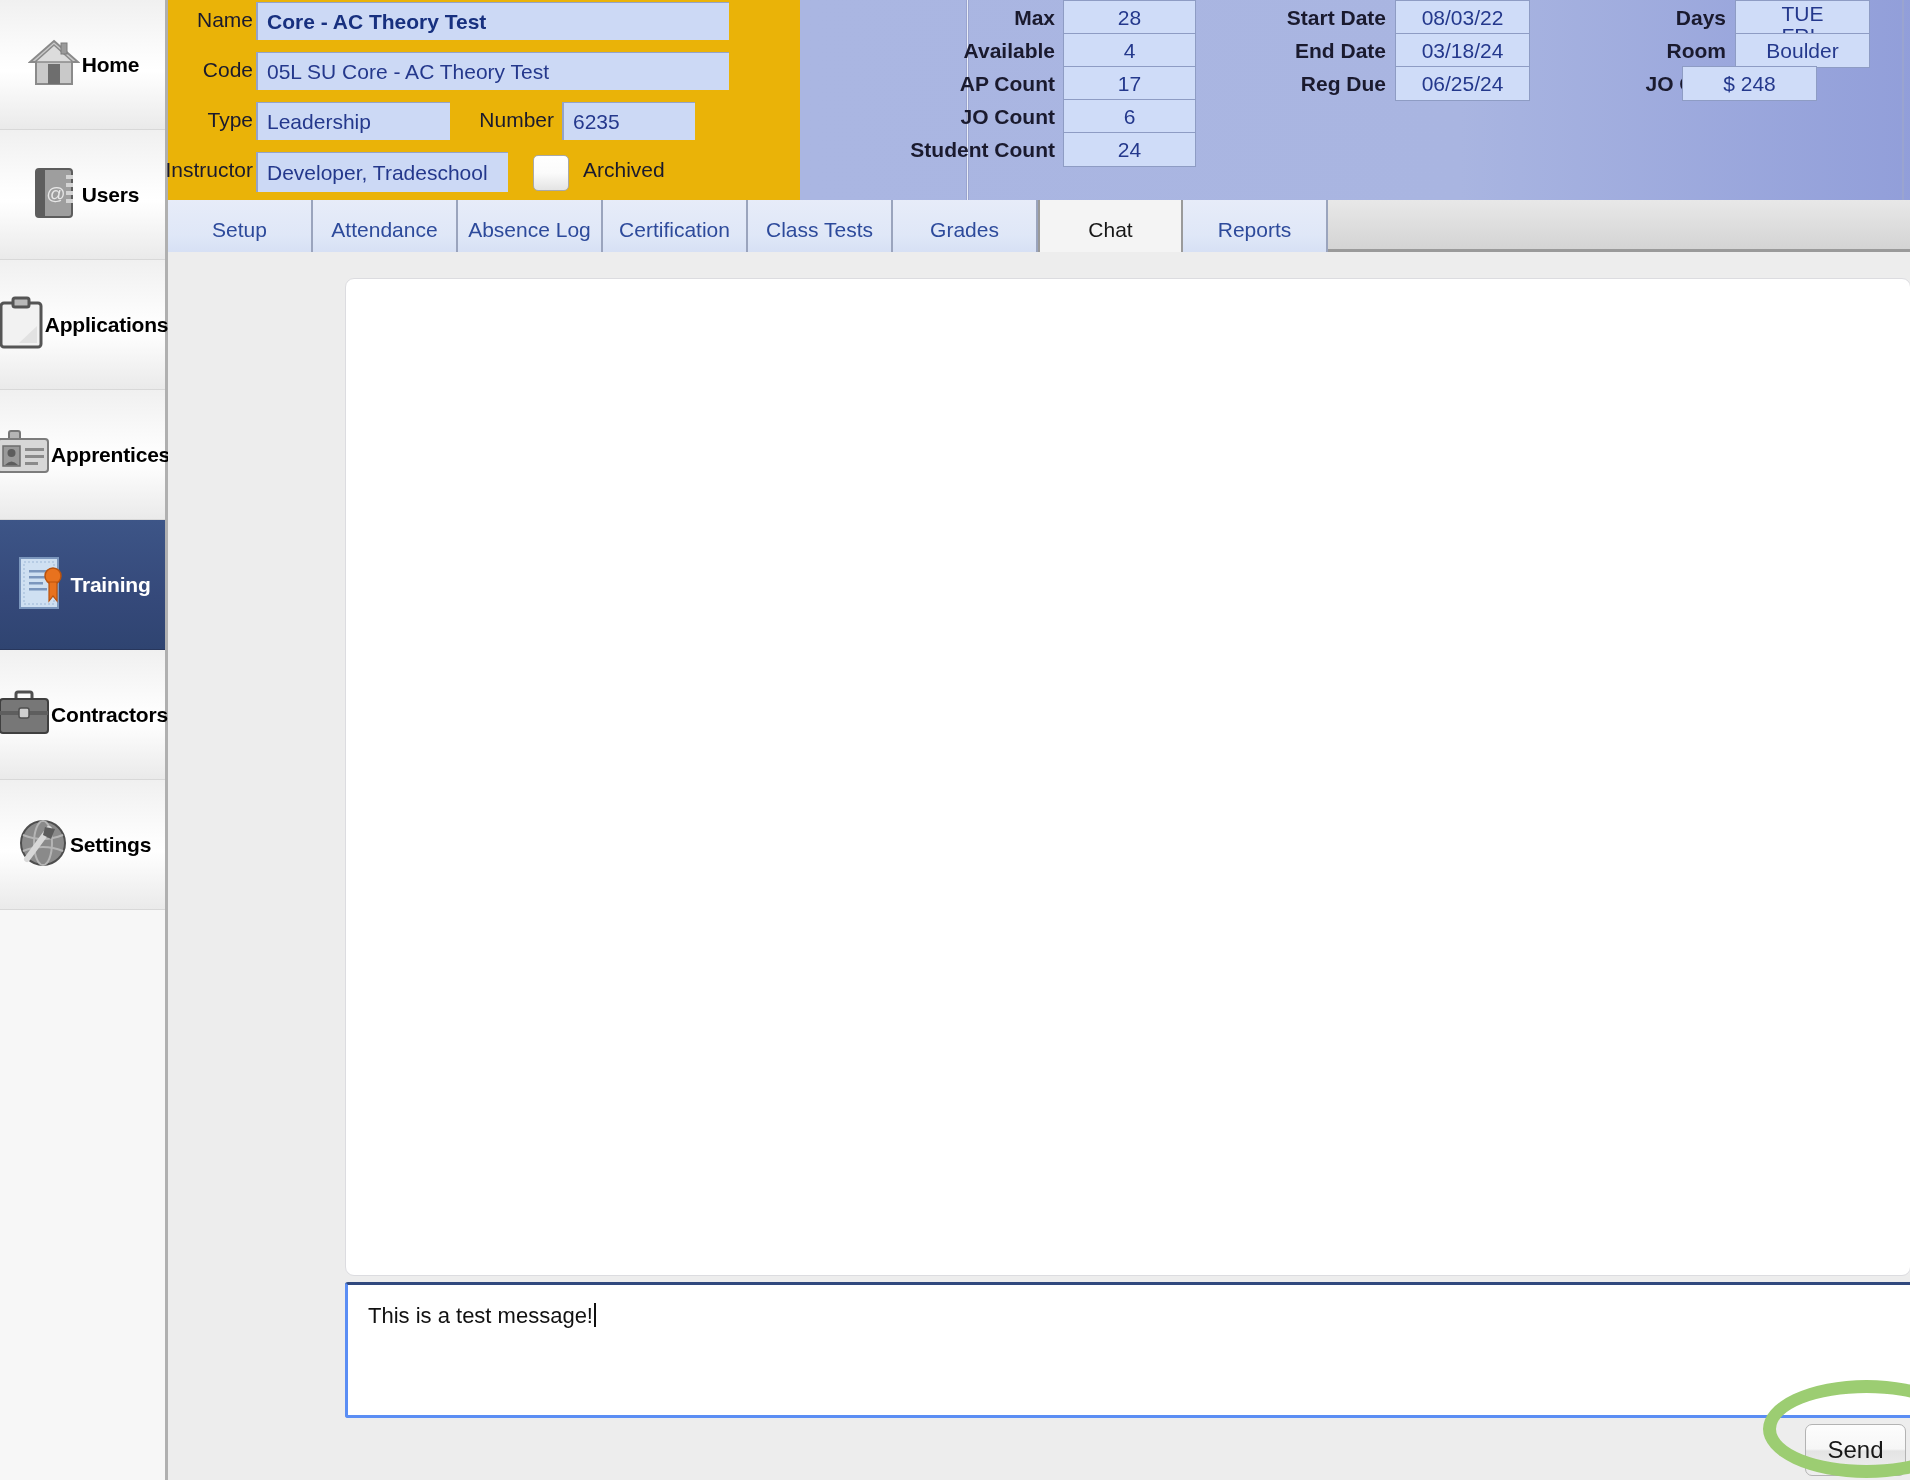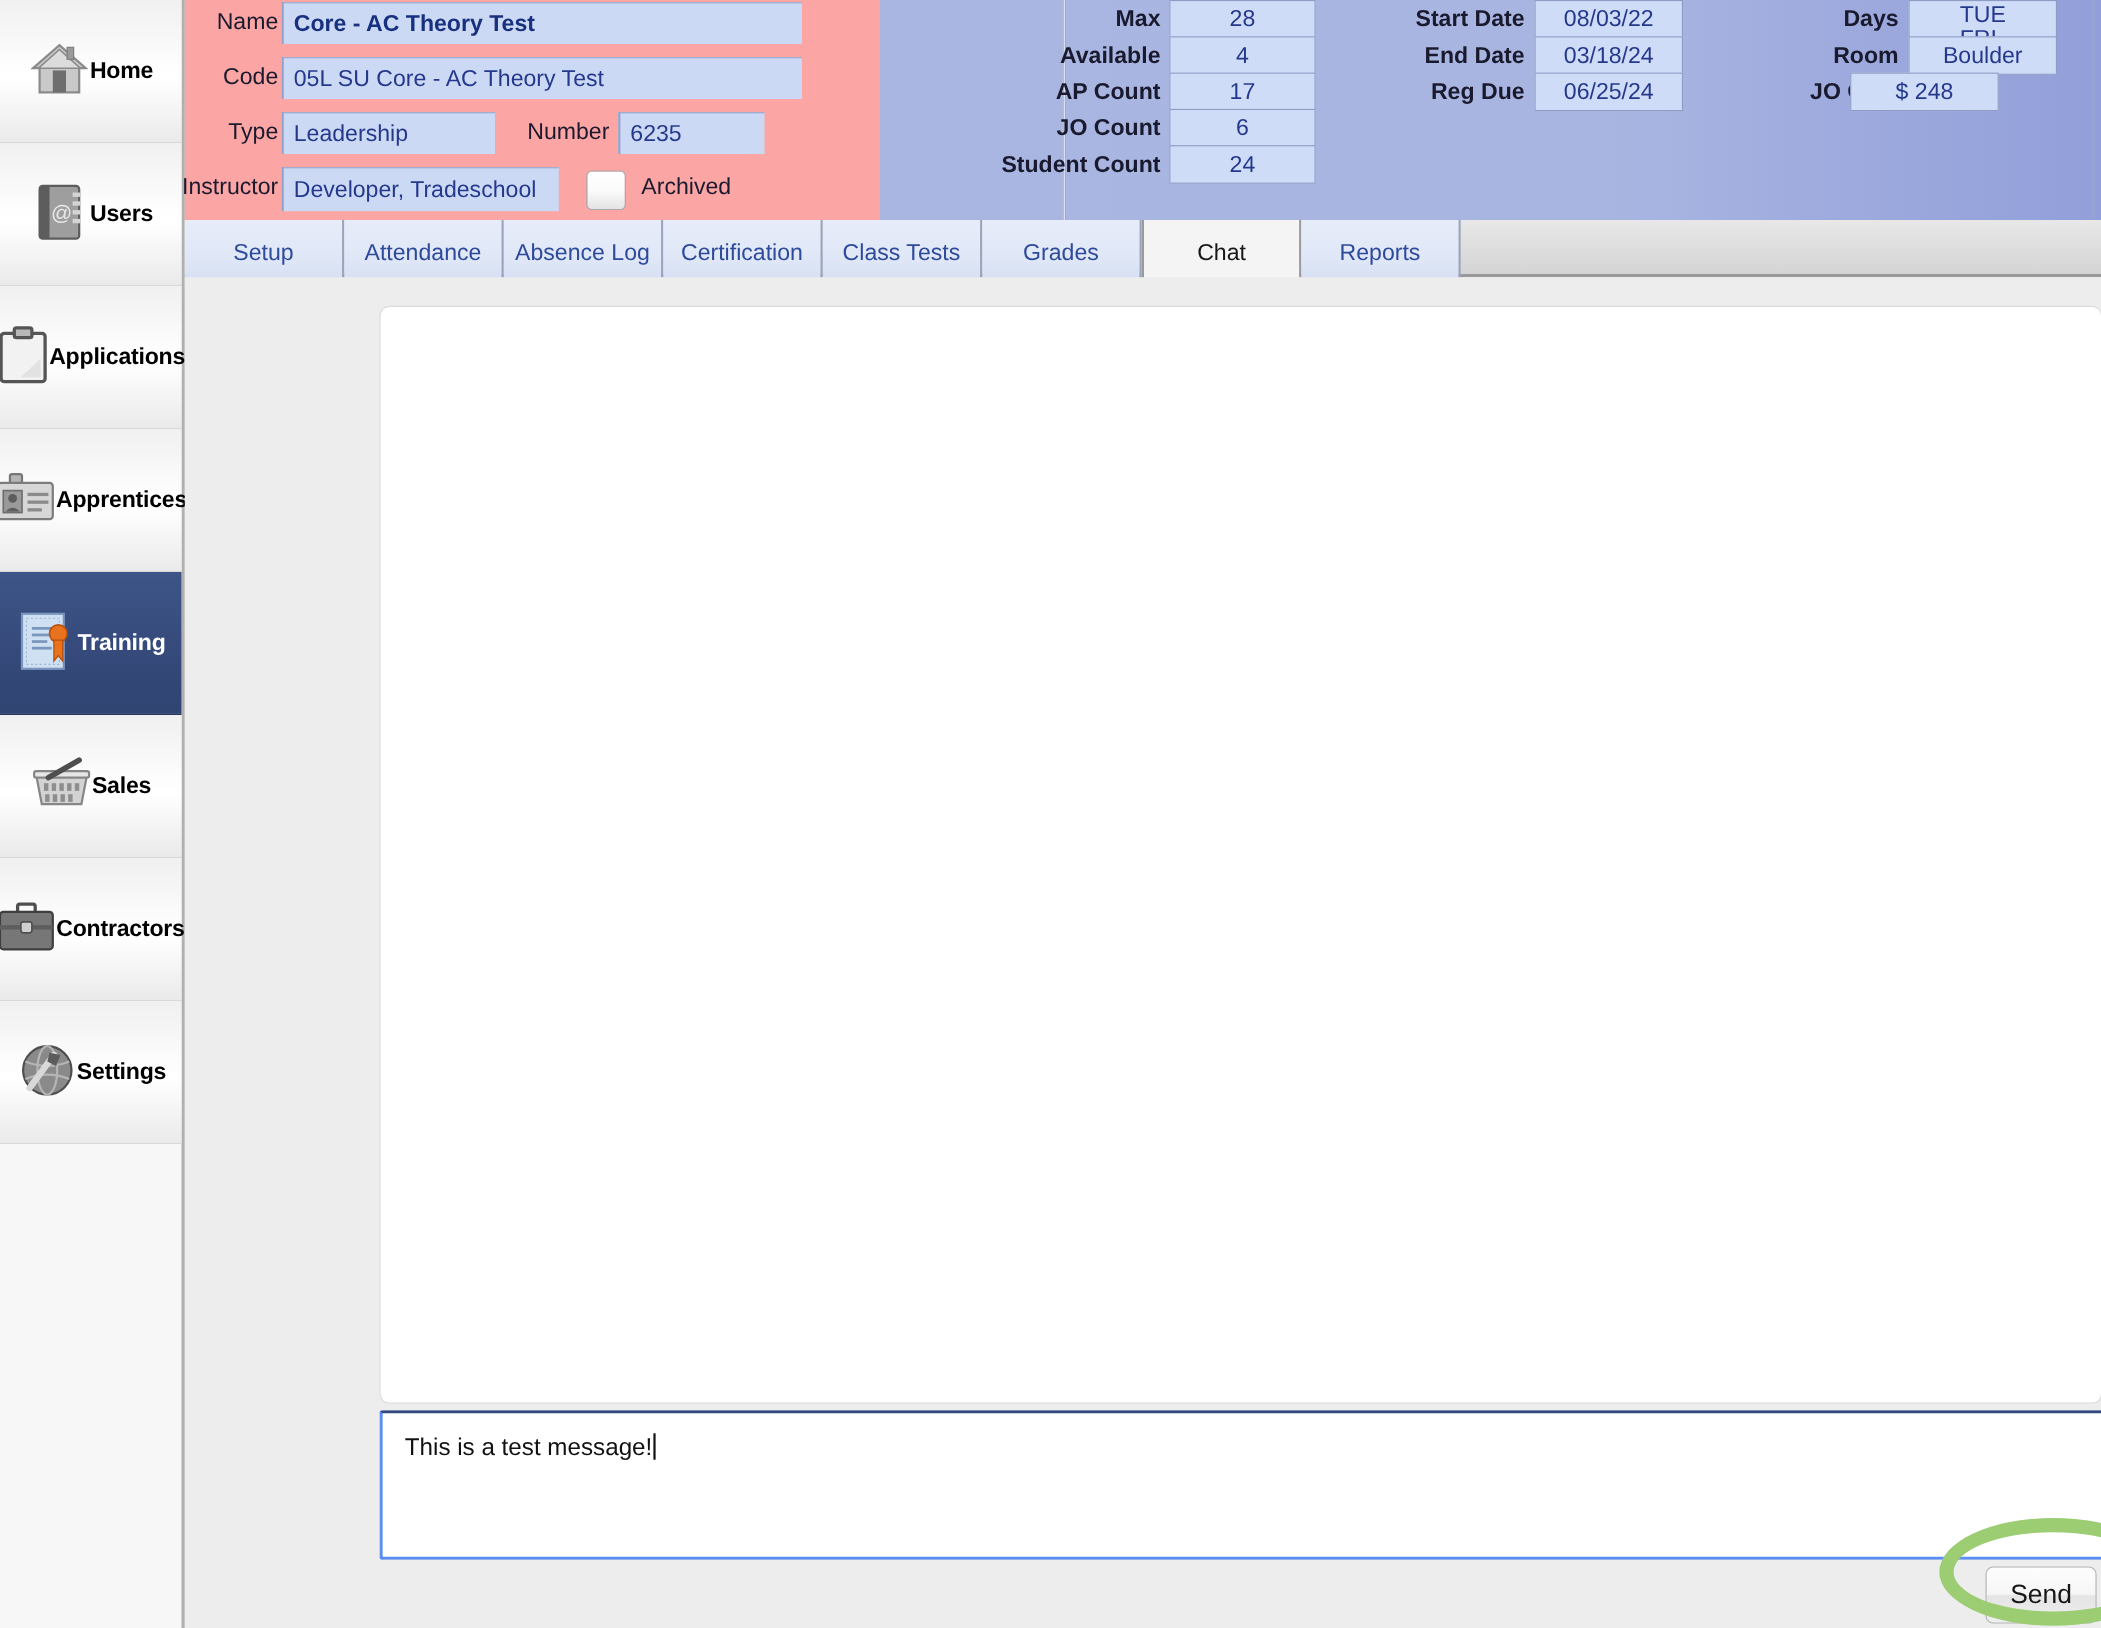--- a/index.html
+++ b/index.html
@@ -44,21 +44,21 @@
   }
   .side-item.active .side-label { color: #ffffff; }
 
   
   #header {
     position: absolute; left: 168px; top: 0;
     width: 1742px; height: 200px;
   }
   #hdr-left {
     position: absolute; left: 0; top: 0; width: 632px; height: 200px;
-    background: #fca5a5;
+    background: #eab308;
   }
   #hdr-right {
     position: absolute; left: 632px; top: 0; width: 1200px; height: 200px;
     background: linear-gradient(to right, #aab6e2 0%, #a9b5e1 55%, #8d9ad8 100%);
   }
   .vdiv {
     position: absolute; top: 0; width: 3px; height: 200px;
     background: #e9edf8;
     border-left: 1px solid #9aa4cf;
     border-right: 1px solid #9aa4cf;
@@ -248,41 +248,20 @@
           <rect x="12" y="21" width="20" height="2.5" fill="#7b96bd"></rect>
           <rect x="12" y="27" width="14" height="2.5" fill="#7b96bd"></rect>
           <rect x="12" y="33" width="18" height="2.5" fill="#7b96bd"></rect>
           <circle cx="36" cy="21" r="8" fill="#e8721e" stroke="#b9520d" stroke-width="1.5"></circle>
           <polygon points="32,27 32,46 36,41 40,46 40,27" fill="#e8721e" stroke="#b9520d" stroke-width="1.2"></polygon>
         </svg>
       </span>
       <span class="side-label">Training</span>
     </div>
 
-    <div class="side-item">
-      <span class="side-icon">
-        <svg width="56" height="50" viewBox="0 0 56 50">
-          <path d="M5 17 h46 l-5 26 h-36 z" fill="#d3d3d3" stroke="#868686" stroke-width="2"></path>
-          <rect x="3" y="13" width="50" height="6" rx="2" fill="#e6e6e6" stroke="#868686" stroke-width="2"></rect>
-          <g fill="#8e8e8e">
-            <rect x="12" y="24" width="4" height="7"></rect>
-              <rect x="19" y="24" width="4" height="7"></rect>
-            <rect x="26" y="24" width="4" height="7"></rect>
-              <rect x="33" y="24" width="4" height="7"></rect>
-            <rect x="40" y="24" width="4" height="7"></rect>
-            <rect x="13" y="34" width="4" height="7"></rect>
-              <rect x="20" y="34" width="4" height="7"></rect>
-            <rect x="27" y="34" width="4" height="7"></rect>
-              <rect x="34" y="34" width="4" height="7"></rect>
-          </g>
-          <path d="M16 19 L44 3" stroke="#4f4f4f" stroke-width="5" fill="none" stroke-linecap="round"></path>
-        </svg>
-      </span>
-      <span class="side-label">Sales</span>
-    </div>
 
     <div class="side-item">
       <span class="side-icon">
         <svg width="54" height="48" viewBox="0 0 54 48">
           <rect x="19" y="3" width="16" height="8" rx="2" fill="none" stroke="#4f4f4f" stroke-width="3"></rect>
           <rect x="3" y="10" width="48" height="34" rx="3" fill="#777777" stroke="#3f3f3f" stroke-width="2"></rect>
           <rect x="3" y="22" width="48" height="4" fill="#5e5e5e"></rect>
           <rect x="22" y="19" width="10" height="10" rx="2" fill="#cfcfcf" stroke="#4f4f4f" stroke-width="1.5"></rect>
         </svg>
       </span>

